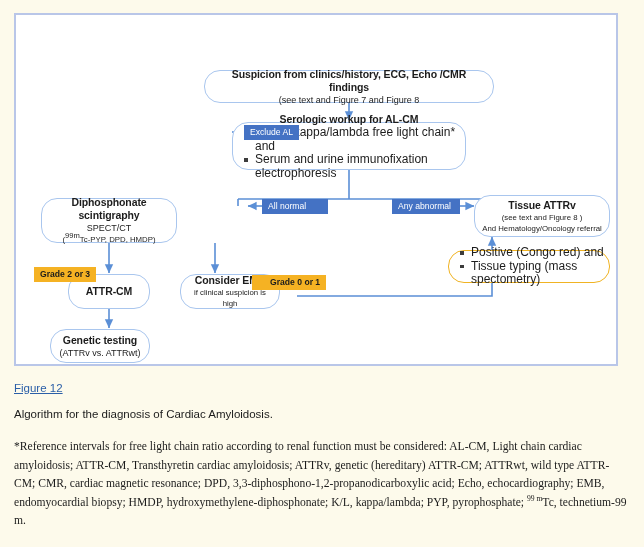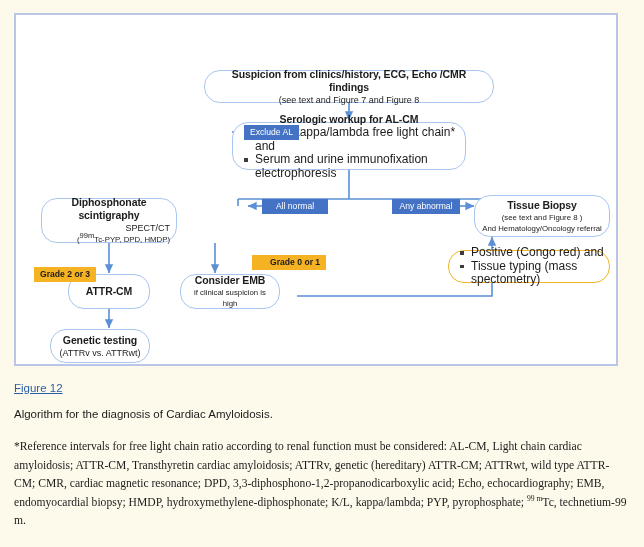--- a/index.html
+++ b/index.html
@@ -36,21 +36,21 @@
   }
   .node ul li:before{
     content:"";position:absolute;left:-9px;top:5px;width:3.5px;height:3.5px;background:#3c3c3c;
   }
   .node.gold{border:1.4px solid #f0b323;}
   
   .tag{
     position:absolute;box-sizing:border-box;
     font-size:8.6px;line-height:13px;font-weight:normal;
     color:#ffffff;background:#4472c4;
-    padding:1px 6px;white-space:nowrap;text-align:center;
+    padding:1px 6px;white-space:nowrap;text-align:left;
   }
   .tag.gold{background:#f5b223;color:#1c1c1c;font-weight:bold;}
   
   #caption-area{position:absolute;left:14px;top:378px;width:616px;}
   #fig-link{
     display:inline-block;font-size:11.5px;color:#2b5fa8;
     text-decoration:underline;margin:0 0 12px 0;
   }
   #fig-desc{font-size:11.5px;color:#1c1c1c;margin:0 0 16px 0;line-height:16px;}
   #footnote{
@@ -109,28 +109,28 @@
   </div>
 
   <div class="node bullets" style="left:216px;top:107px;width:234px;height:48px;padding-top:4px;">
     <div class="ttl" style="width:100%;text-align:center;">Serologic workup for AL-CM</div>
     <ul>
       <li>Serum kappa/lambda free light chain* and</li>
       <li>Serum and urine immunofixation electrophoresis</li>
     </ul>
   </div>
 
-  <div class="node" style="left:25px;top:183px;width:136px;height:45px;align-items:flex-end;">
+  <div class="node" style="left:25px;top:183px;width:136px;height:45px;">
     <div class="ttl">Diphosphonate scintigraphy</div>
     <div class="sub">SPECT/CT</div>
     <div class="sub sm"><span>(</span><sup>99m</sup><span>Tc-PYP, DPD, HMDP)</span></div>
   </div>
 
   <div class="node" style="left:458px;top:180px;width:136px;height:42px;">
-    <div class="ttl">Tissue Biopsy</div>
+    <div class="ttl">Tissue ATTRv</div>
     <div class="sub sm">(see text and Figure 8 )</div>
     <div class="sub sm">And Hematology/Oncology referral</div>
   </div>
 
   <div class="node" style="left:52px;top:259px;width:82px;height:35px;">
     <div class="ttl">ATTR-CM</div>
   </div>
 
   <div class="node bullets gold" style="left:432px;top:235px;width:162px;height:33px;">
     <ul>
@@ -150,20 +150,20 @@
   </div>
 
   <div class="tag" style="left:228px;top:110px;">Exclude AL</div>
 
   <div class="tag" style="left:246px;top:184px;width:66px;">All normal</div>
 
   <div class="tag" style="left:376px;top:184px;width:68px;">Any abnormal</div>
 
   <div class="tag gold" style="left:18px;top:252px;">Grade 2 or 3</div>
 
-  <div class="tag gold" style="left:236px;top:240px;padding-left:18px;">Grade 0 or 1</div>
+  <div class="tag gold" style="left:236px;top:260px;padding-left:18px;">Grade 0 or 1</div>
 </div>
 
 <div id="caption-area">
   <a id="fig-link" href="#">Figure 12</a>
   <p id="fig-desc">Algorithm for the diagnosis of Cardiac Amyloidosis.</p>
   <p id="footnote"><span>*Reference intervals for free light chain ratio according to renal function must be considered: AL-CM, Light chain cardiac amyloidosis; ATTR-CM, Transthyretin cardiac amyloidosis; ATTRv, genetic (hereditary) ATTR-CM; ATTRwt, wild type ATTR-CM; CMR, cardiac magnetic resonance; DPD, 3,3-diphosphono-1,2-propanodicarboxylic acid; Echo, echocardiography; EMB, endomyocardial biopsy; HMDP, hydroxymethylene-diphosphonate; K/L, kappa/lambda; PYP, pyrophosphate; </span><sup>99 m</sup><span>Tc, technetium-99 m.</span></p>
 </div>
 
 </body></html>

